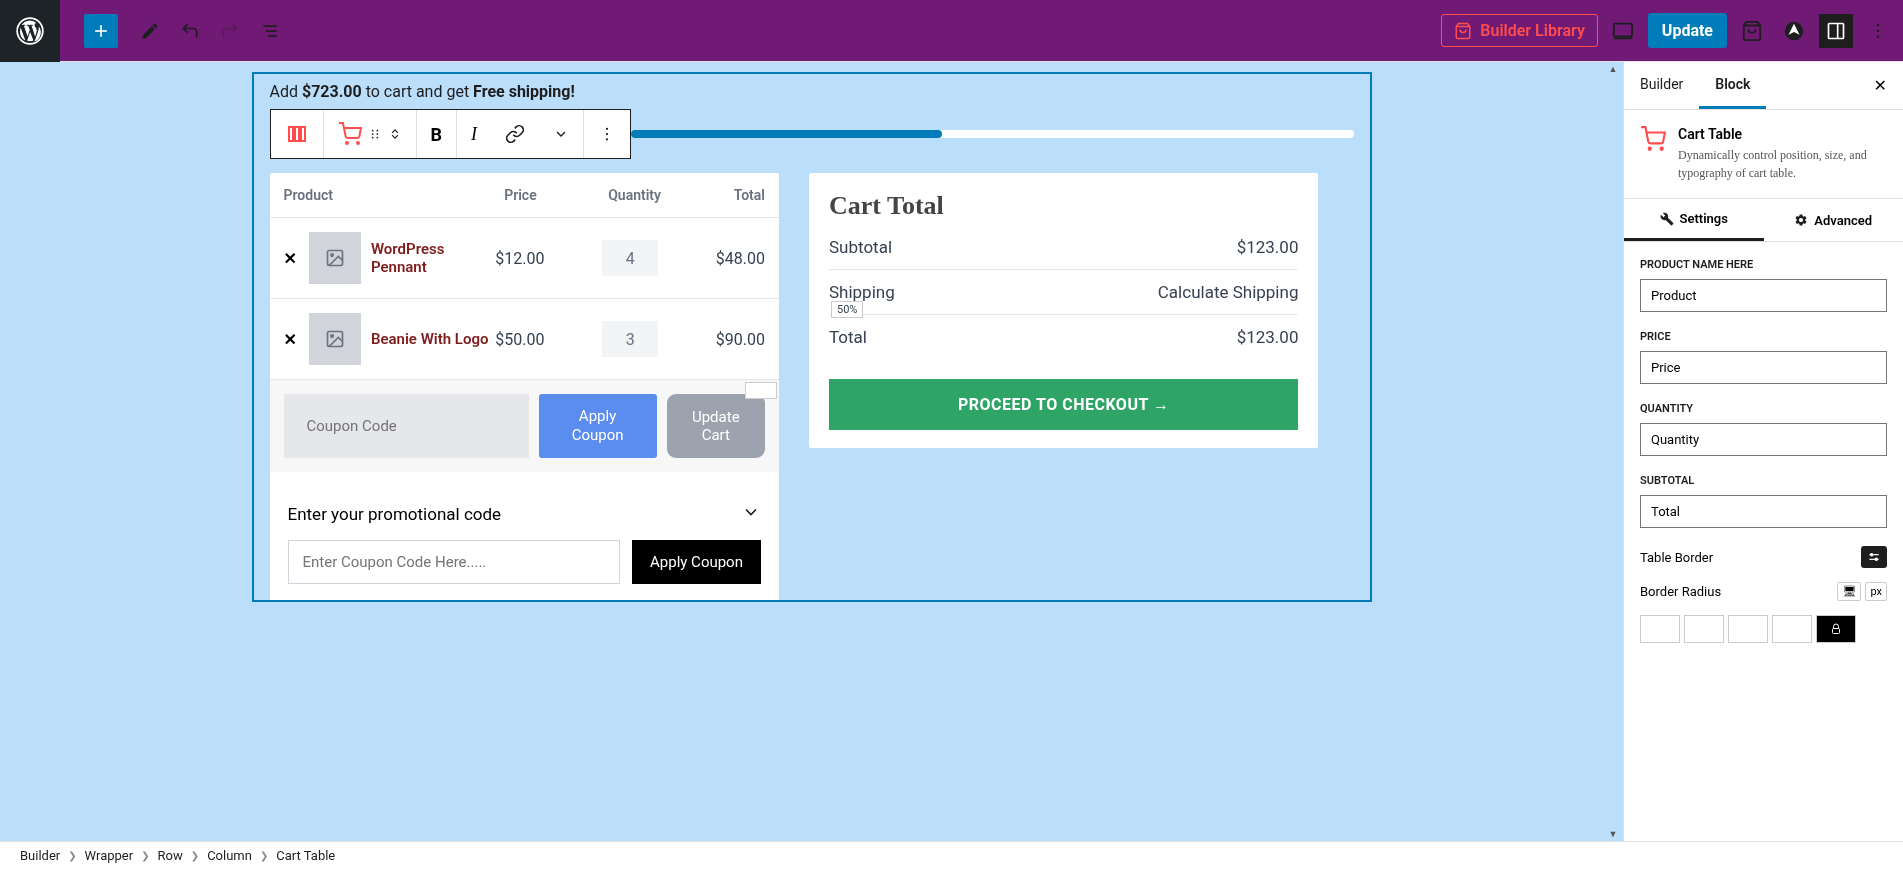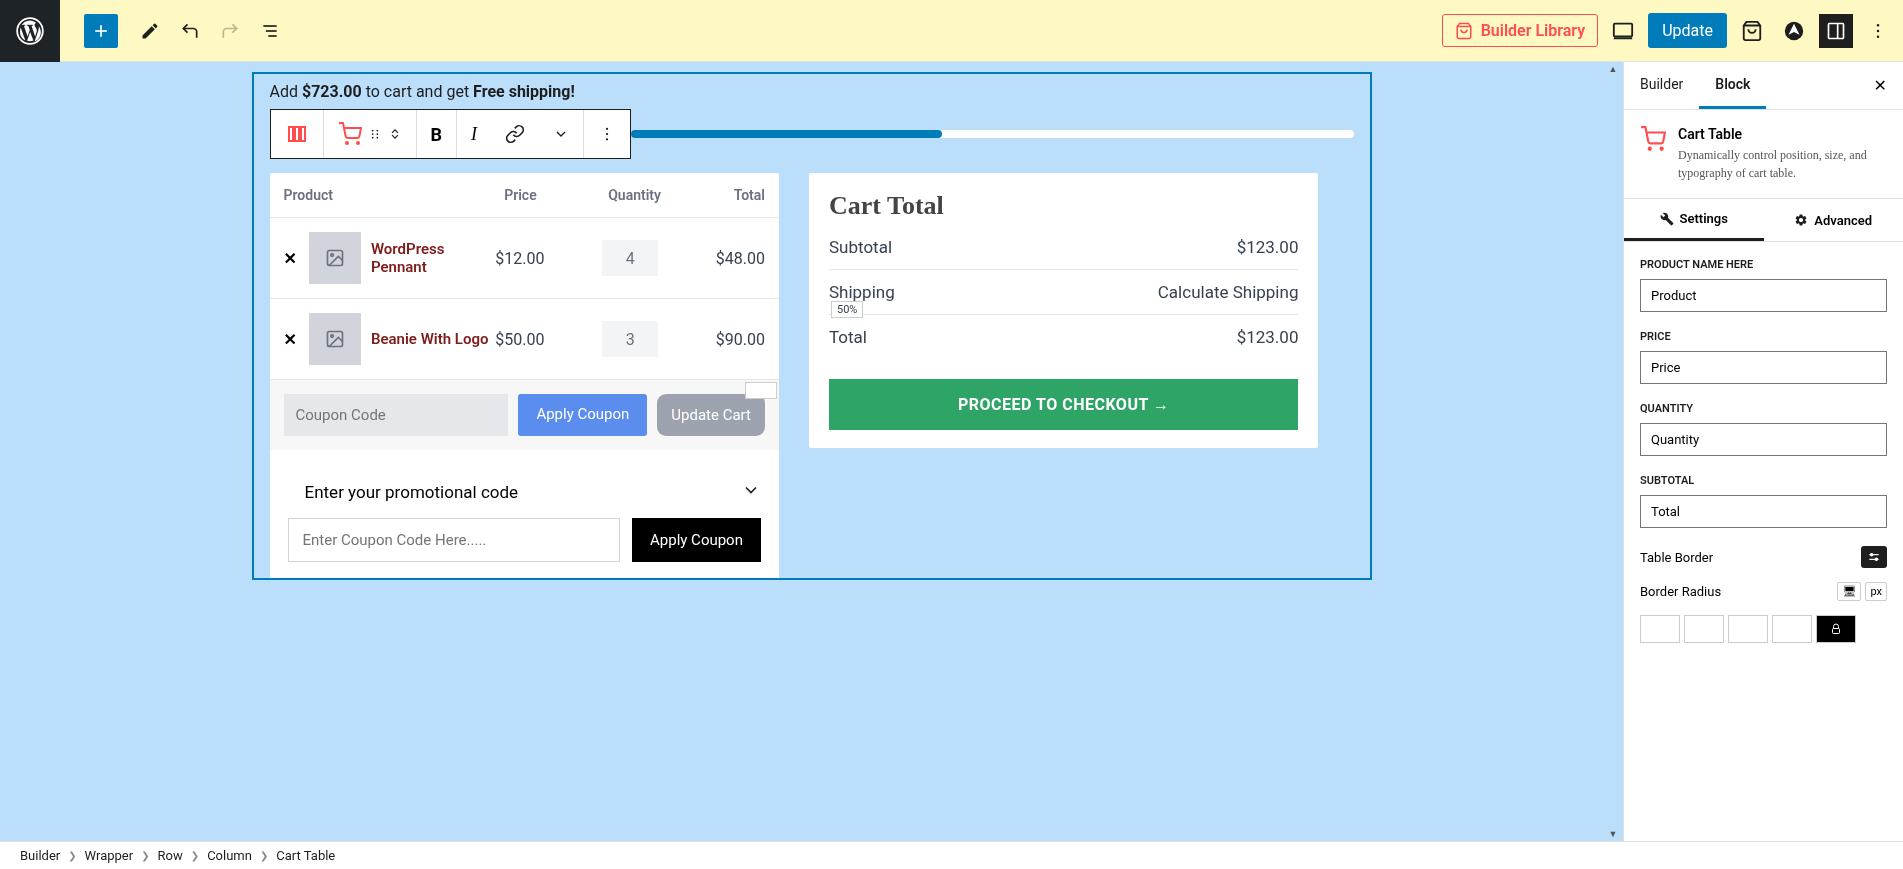--- a/index.html
+++ b/index.html
@@ -1,24 +1,24 @@
 <!DOCTYPE html>
 <html><head>
 <meta charset="utf-8">
 <style>
 * { margin: 0; padding: 0; box-sizing: border-box; font-family: -apple-system, BlinkMacSystemFont, "Segoe UI", Roboto, sans-serif; }
 body { background: #fff; overflow: hidden; }
-.top-bar { height: 62px; display: flex; align-items: center; border-bottom: 1px solid #e0e0e0; background: #fef9c3; }
+.top-bar { height: 62px; display: flex; align-items: center; border-bottom: 1px solid #e0e0e0; background: #701a75; }
 .wp-logo { width: 60px; height: 62px; background: #1d2327; display: flex; align-items: center; justify-content: center; }
 .wp-logo svg { width: 28px; height: 28px; }
 .add-btn { width: 34px; height: 34px; background: #007cba; color: #fff; display: flex; align-items: center; justify-content: center; margin-left: 24px; border-radius: 2px; cursor: pointer; }
 .top-bar .tool-btn { width: 40px; height: 40px; display: flex; align-items: center; justify-content: center; cursor: pointer; color: #1e1e1e; }
 .top-bar-right { margin-left: auto; display: flex; align-items: center; gap: 8px; padding-right: 8px; }
 .builder-lib { border: 1px solid #ff4d4d; color: #ff4d4d; padding: 6px 12px; border-radius: 3px; display: flex; align-items: center; gap: 8px; font-weight: 600; cursor: pointer; }
-.update-btn { background: #007cba; color: #fff; padding: 8px 14px; border-radius: 3px; font-weight: 400; cursor: pointer; }
+.update-btn { background: #007cba; color: #fff; padding: 8px 14px; border-radius: 3px; font-weight: 700; cursor: pointer; }
 .icon-sq { width: 34px; height: 34px; display: flex; align-items: center; justify-content: center; cursor: pointer; }
 .icon-sq.dark { background: #1e1e1e; color: #fff; }
 .main-area { display: flex; height: calc(100vh - 62px - 28px); }
 .canvas-wrap { flex: 1; background: #bbdefb; position: relative; overflow: auto; padding: 10px 0 20px; }
 .canvas-inner { max-width: 1120px; margin: 0 auto; padding: 0 16px; border: 2px solid #007cba; background: #bbdefb; position: relative; }
 .shipping-banner { padding: 8px 0; font-size: 16px; color: #1e1e1e; }
 .shipping-banner strong { font-weight: 700; }
 .progress-row { display: flex; align-items: center; gap: 0; margin-bottom: 14px; position: relative; }
 .block-toolbar { display: flex; background: #fff; border: 1px solid #1e1e1e; height: 50px; }
 .bt-cell { padding: 0 14px; display: flex; align-items: center; justify-content: center; border-right: 1px solid #ddd; gap: 6px; cursor: pointer; }
@@ -39,26 +39,26 @@
 .ch-tot { flex: 0.8; text-align: right; }
 .cart-row { display: flex; align-items: center; padding: 14px 14px; border-bottom: 1px solid #e5e7eb; }
 .remove-x { font-size: 16px; font-weight: 700; cursor: pointer; margin-right: 12px; }
 .thumb { width: 52px; height: 52px; background: #d1d5db; display: flex; align-items: center; justify-content: center; color: #6b7280; margin-right: 10px; }
 .pname { flex: 1.2; font-weight: 600; color: #7f1d1d; font-size: 15px; }
 .pprice { flex: 0.8; color: #374151; }
 .pqty { flex: 1; display: flex; justify-content: center; }
 .qty-box { width: 56px; height: 36px; background: #f3f4f6; display: flex; align-items: center; justify-content: center; color: #6b7280; }
 .ptot { flex: 0.8; text-align: right; color: #374151; }
 .cart-actions { display: flex; gap: 10px; padding: 14px; background: #f7f7f7; position: relative; }
-.coupon-inp { flex: 1; background: #e5e7eb; padding: 12px; border: none; color: #6b7280; font-size: 15px; }
+.coupon-inp { flex: 1; background: #e5e7eb; padding: 23px; border: none; color: #6b7280; font-size: 15px; }
 .apply-btn { background: #5b8def; color: #fff; padding: 10px 18px; border: none; border-radius: 3px; font-size: 15px; line-height: 1.3; cursor: pointer; }
 .update-cart-btn { background: #9ca3af; color: #fff; padding: 10px 14px; border: none; border-radius: 9px; font-size: 15px; cursor: pointer; position: relative; }
 .pct-badge { position: absolute; top: -12px; right: -12px; background: #fff; border: 1px solid #ccc; font-size: 11px; padding: 1px 5px; }
 .promo-box { background: #fff; margin-top: 14px; padding: 16px 18px; }
-.promo-head { display: flex; justify-content: space-between; align-items: center; font-size: 17px; margin-bottom: 14px; margin-left: 17px; }
+.promo-head { display: flex; justify-content: space-between; align-items: center; font-size: 17px; margin-bottom: 14px; }
 .promo-title { font-weight: 600; font-size: 18px; margin-bottom: 14px; }
 .promo-row { display: flex; gap: 12px; }
 .promo-inp { flex: 1; border: 1px solid #d1d5db; padding: 12px 14px; font-size: 15px; }
 .promo-btn { background: #000; color: #fff; padding: 12px 18px; border: none; font-size: 15px; cursor: pointer; }
 .ct-title { font-size: 26px; font-weight: 700; color: #444; margin-bottom: 4px; font-family: Liberation Serif, serif; }
 .ct-row { display: flex; justify-content: space-between; padding: 12px 0; border-bottom: 1px solid #e5e7eb; font-size: 17px; color: #374151; }
 .ct-row:last-of-type { border-bottom: none; }
 .ship-pct { position: absolute; background: #fff; border: 1px solid #ccc; font-size: 11px; padding: 1px 5px; }
 .checkout-btn { width: 100%; background: #2ea567; color: #fff; padding: 16px; border: none; font-size: 16px; font-weight: 700; letter-spacing: 0.5px; margin-top: 20px; cursor: pointer; }
 .sidebar { width: 280px; border-left: 1px solid #e0e0e0; background: #fff; display: flex; flex-direction: column; overflow-y: auto; }

